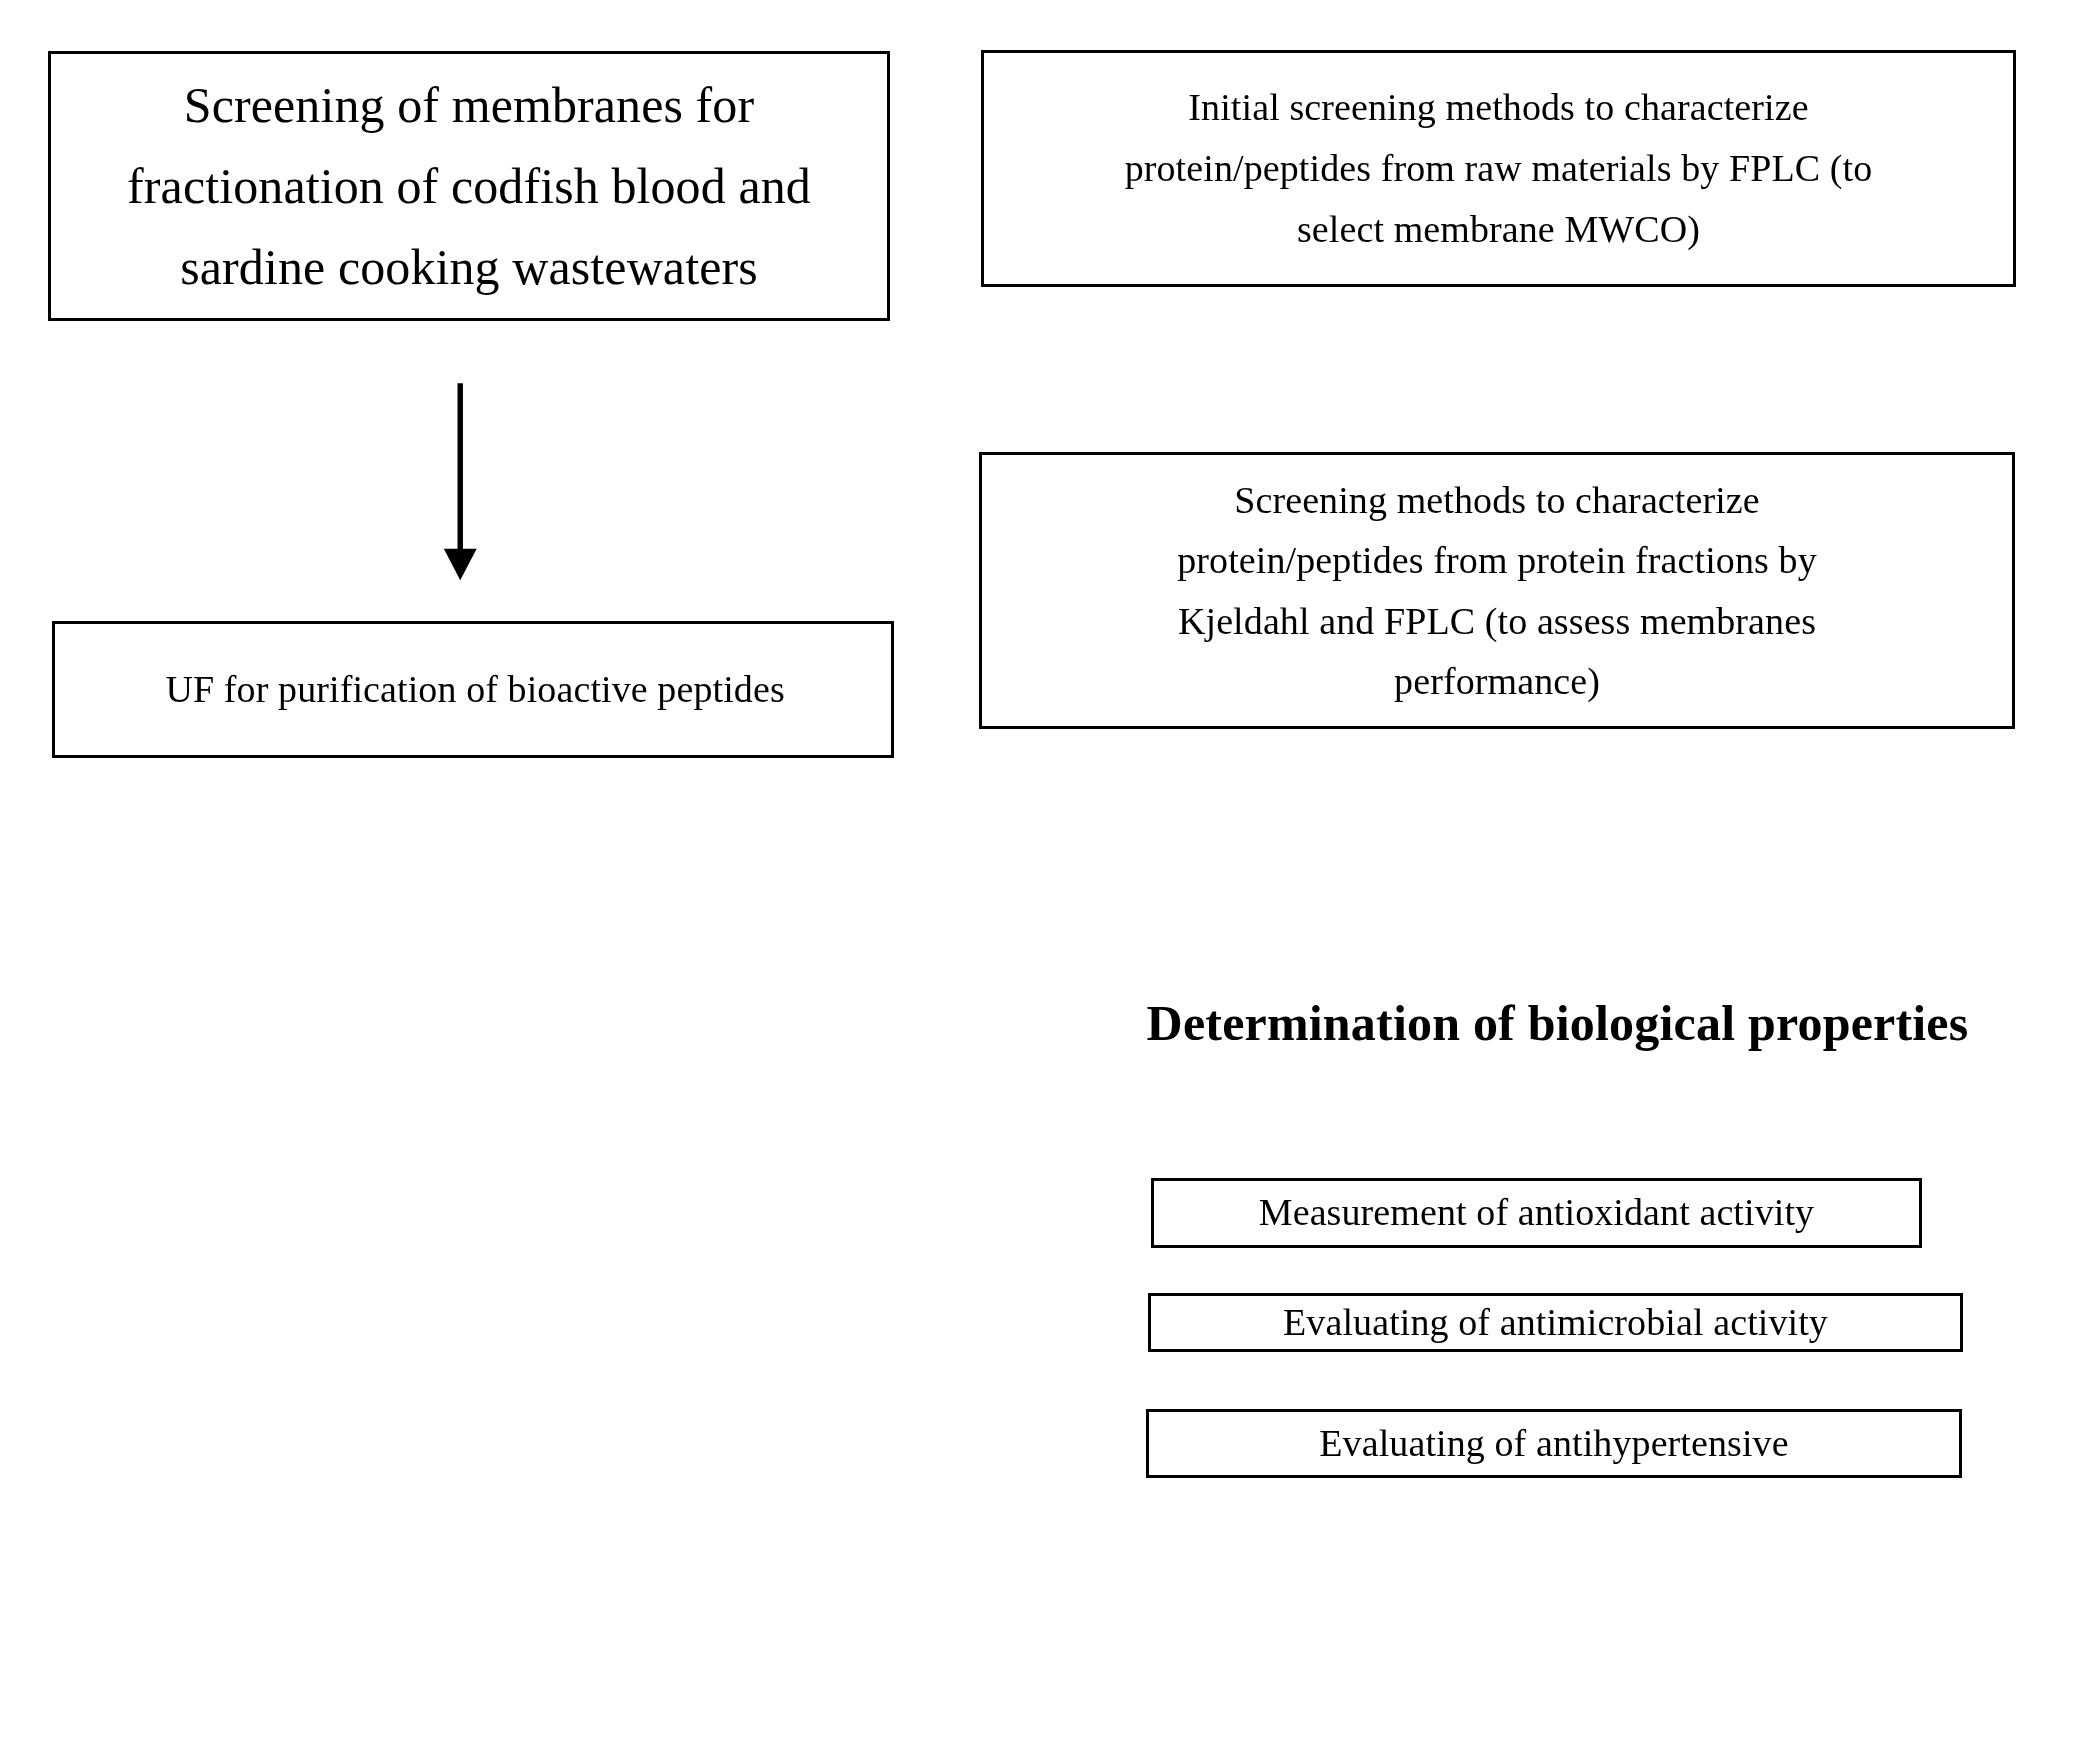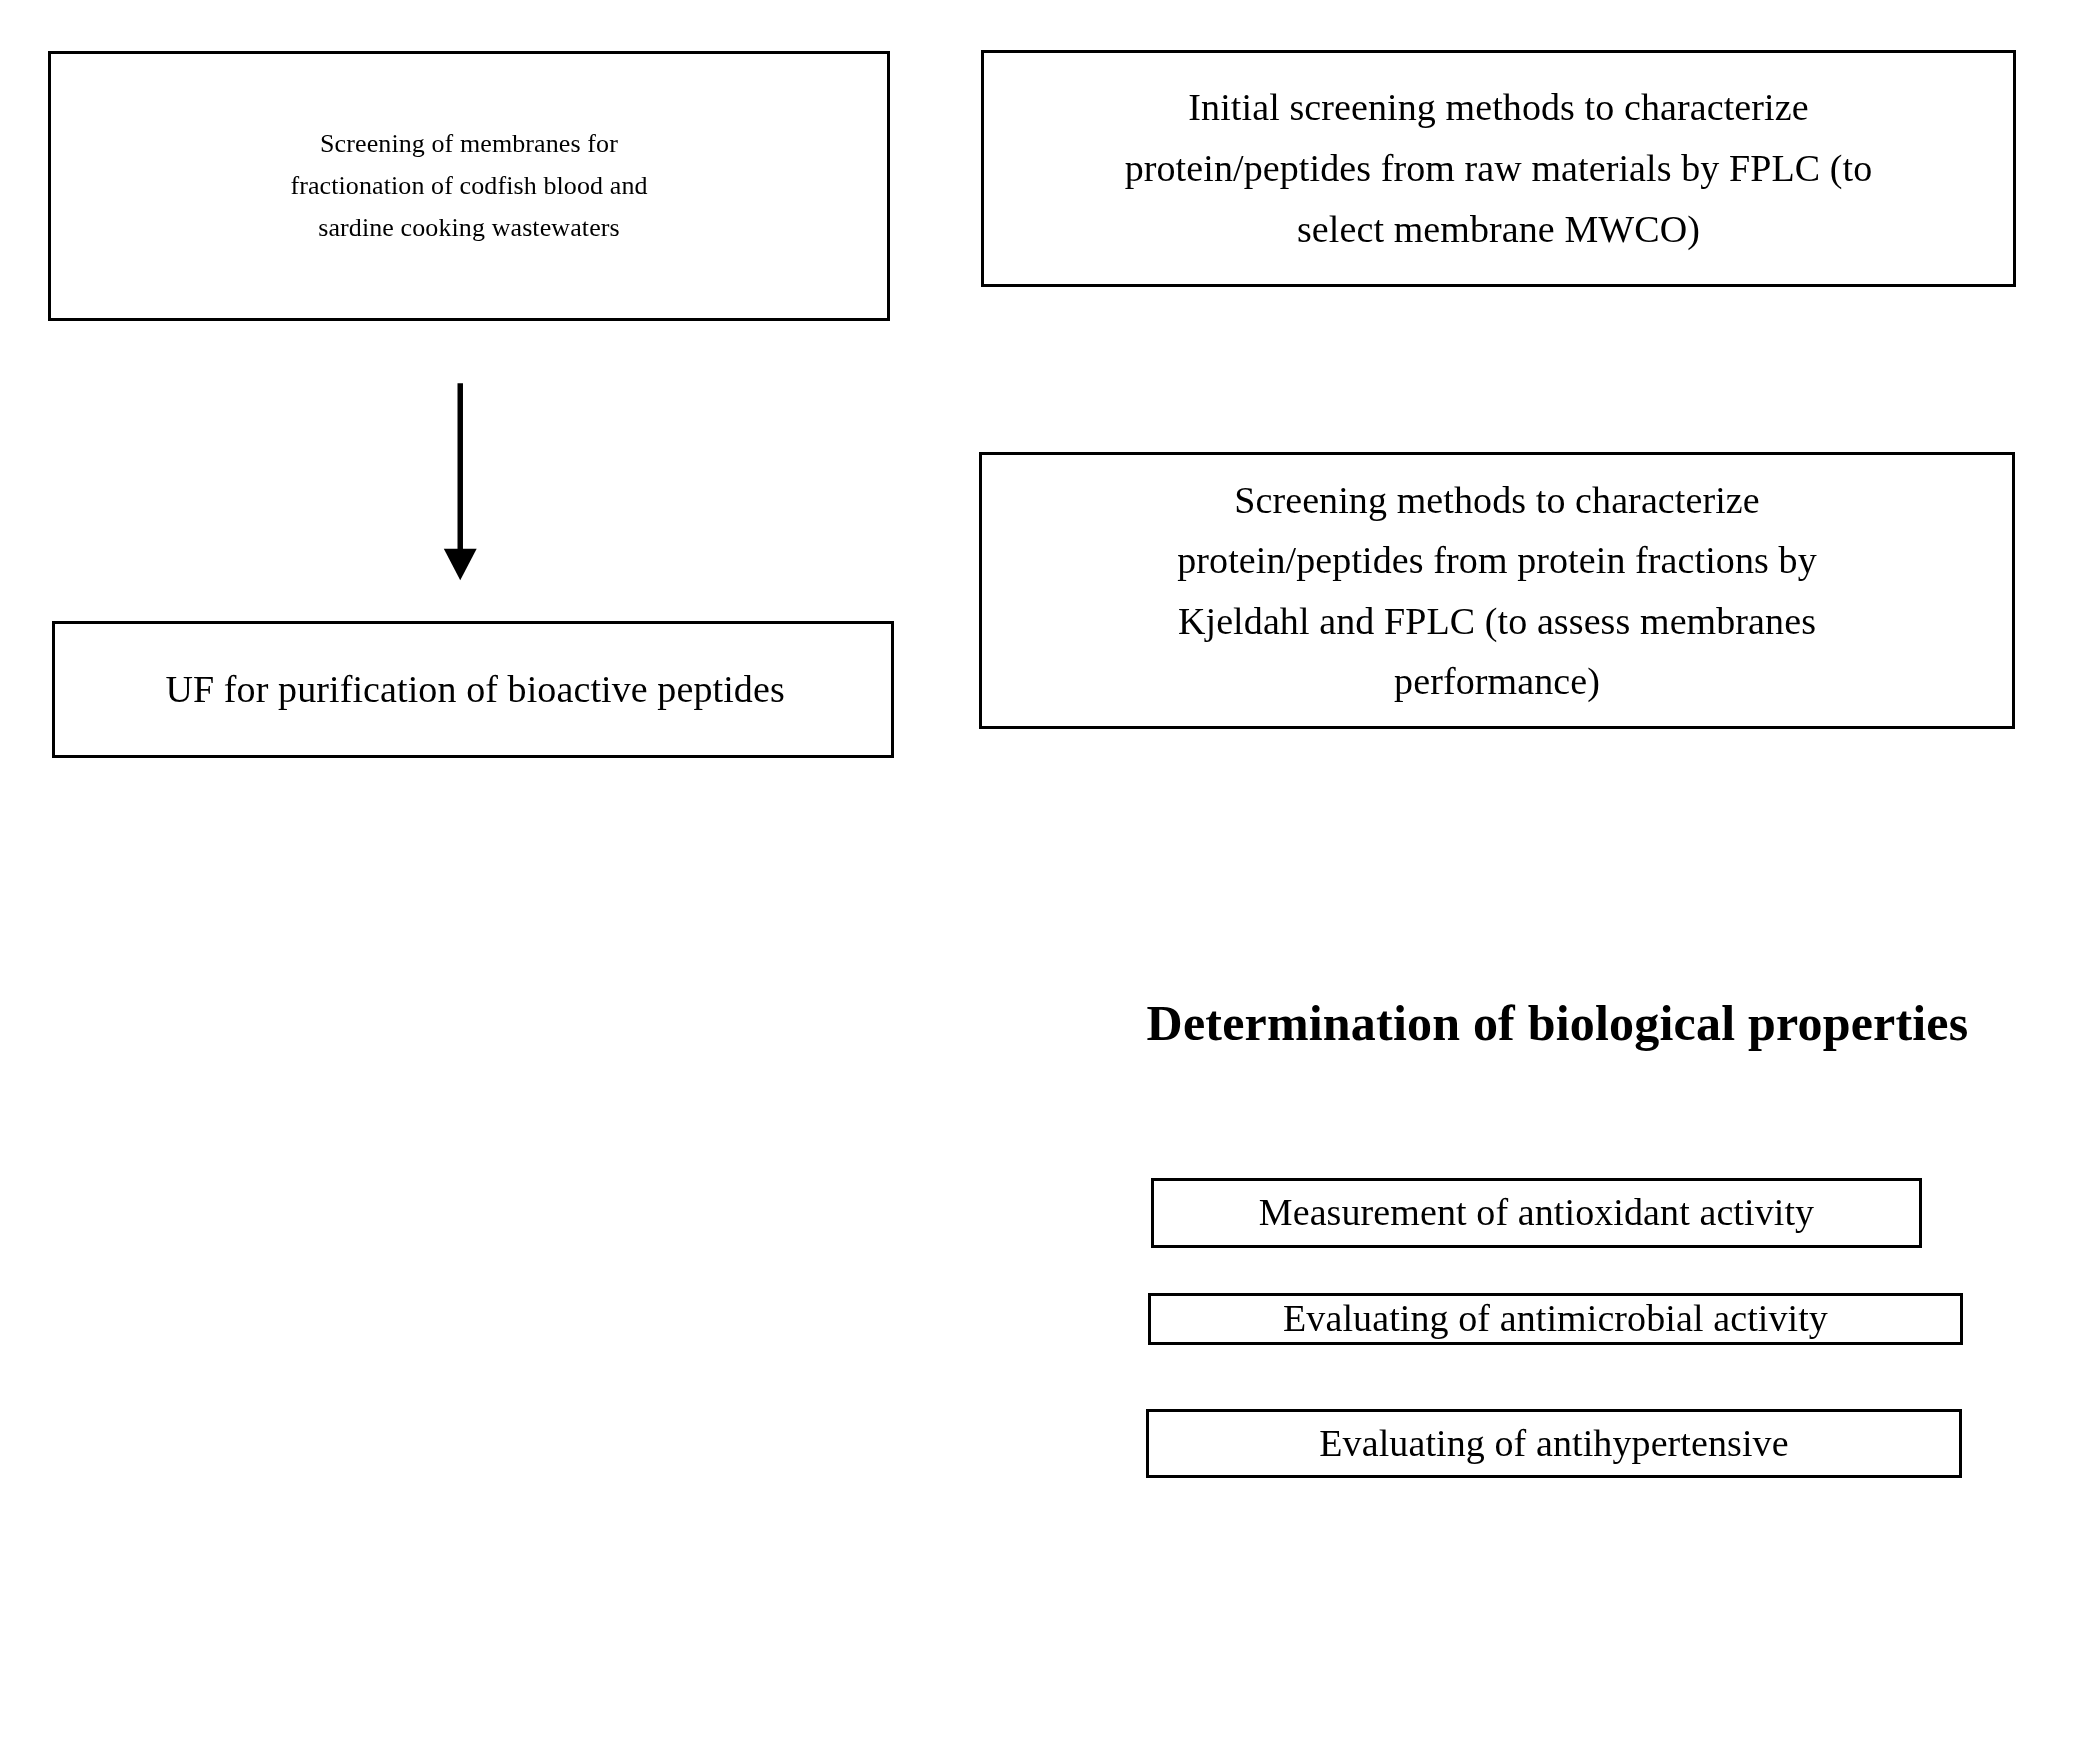--- a/index.html
+++ b/index.html
@@ -38,21 +38,21 @@
     line-height: 1.68;
     letter-spacing: 0.1px;
     white-space: pre-line;
   }
 
   
   #box-screening-membranes {
     left: 48px;  top: 51px;
     width: 842px; height: 270px;
   }
-  #box-screening-membranes .node-text { font-size: 26px; line-height: 1.62; }
+  #box-screening-membranes .node-text { font-size: 50px; line-height: 1.62; }
 
   #box-initial-screening {
     left: 981px; top: 50px;
     width: 1035px; height: 237px;
   }
   #box-initial-screening .node-text { font-size: 38px; line-height: 1.60; }
 
   #box-uf-purification {
     left: 52px; top: 621px;
     width: 842px; height: 137px;
@@ -64,21 +64,21 @@
     width: 1036px; height: 277px;
   }
   #box-screening-methods .node-text { font-size: 38px; line-height: 1.58; }
 
   #box-antioxidant {
     left: 1151px; top: 1178px;
     width: 771px; height: 70px;
   }
   #box-antimicrobial {
     left: 1148px; top: 1293px;
-    width: 815px; height: 52px;
+    width: 815px; height: 59px;
   }
   #box-antihypertensive {
     left: 1146px; top: 1409px;
     width: 816px; height: 69px;
   }
   #box-antioxidant .node-text,
   #box-antimicrobial .node-text,
   #box-antihypertensive .node-text {
     font-size: 38px;
     line-height: 1.1;

